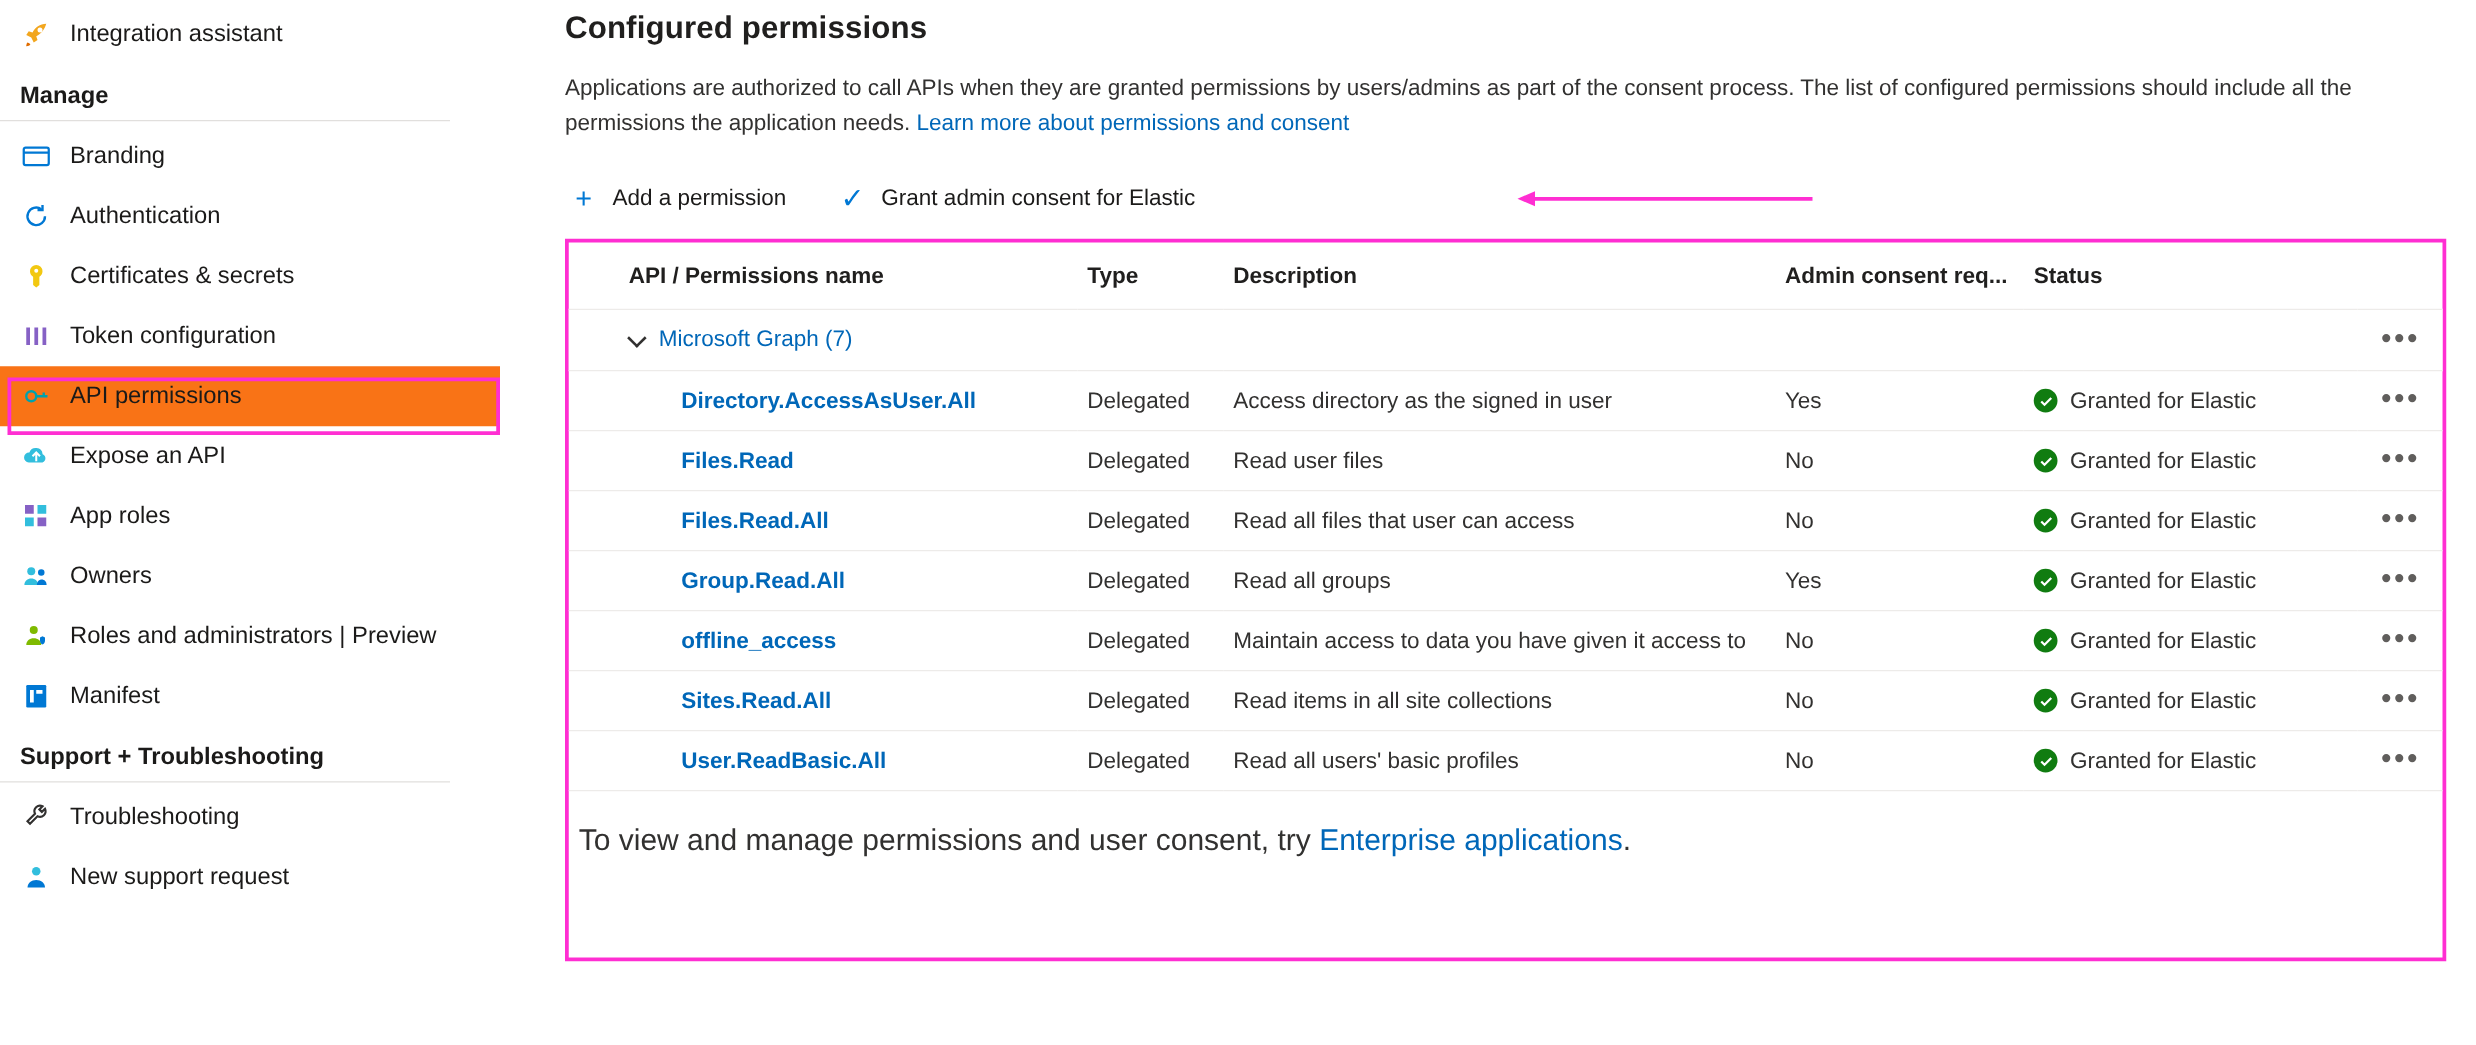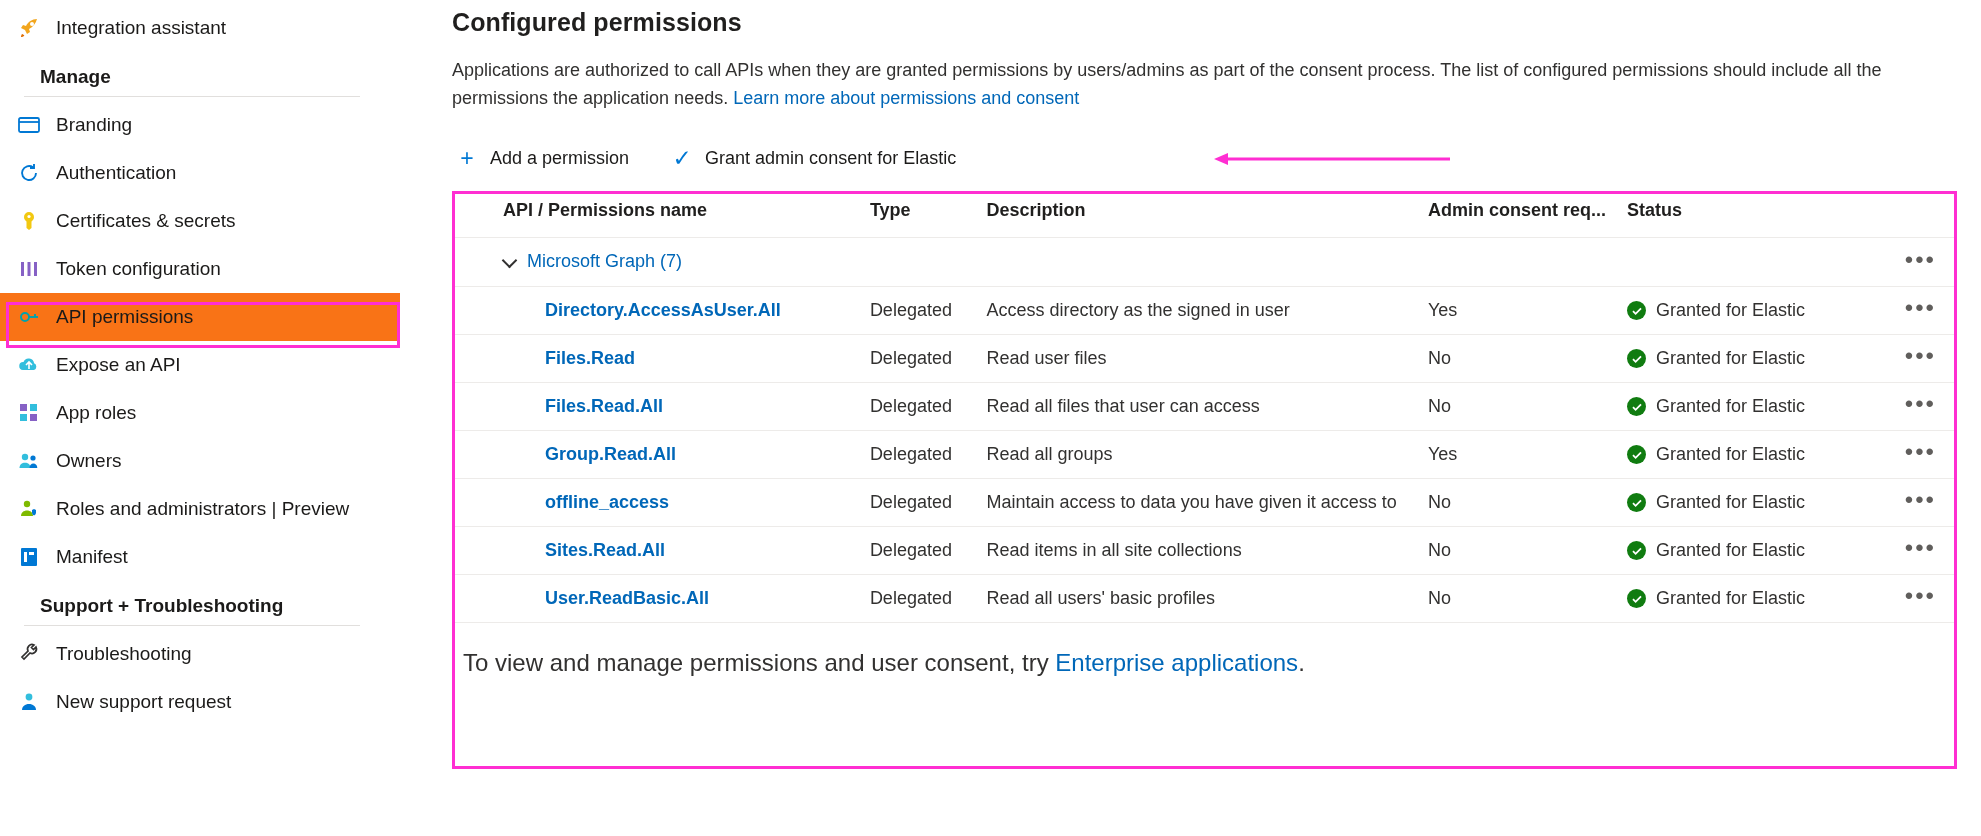--- a/index.html
+++ b/index.html
@@ -45,21 +45,20 @@
   }
   .nav-icon svg { display: block; }
   .section-head {
     font-size: 19px;
     font-weight: bold;
     color: #1b1a19;
     padding: 14px 0 8px 16px;
     margin-right: 40px;
     border-bottom: 1px solid #e1dfdd;
     margin-bottom: 4px;
-    margin-left: 24px;
   }
   .nav-item.selected {
     background: #f97316;
   }
   .selection-box {
     position: absolute;
     left: 6px;
     width: 394px;
     height: 46px;
     border: 3px solid #ff2ed2;
@@ -134,21 +133,21 @@
   table.perm {
     width: 100%;
     border-collapse: collapse;
     font-size: 18px;
   }
   table.perm th {
     text-align: left;
     font-size: 18px;
     font-weight: 600;
     color: #201f1e;
-    padding: 6px 8px 16px 8px;
+    padding: 16px 8px 16px 8px;
     border-bottom: 1px solid #edebe9;
     white-space: nowrap;
   }
   table.perm td {
     padding: 13px 8px;
     border-bottom: 1px solid #edebe9;
     color: #323130;
     vertical-align: middle;
   }
   .col-name   { width: 420px; padding-left: 48px !important; }

